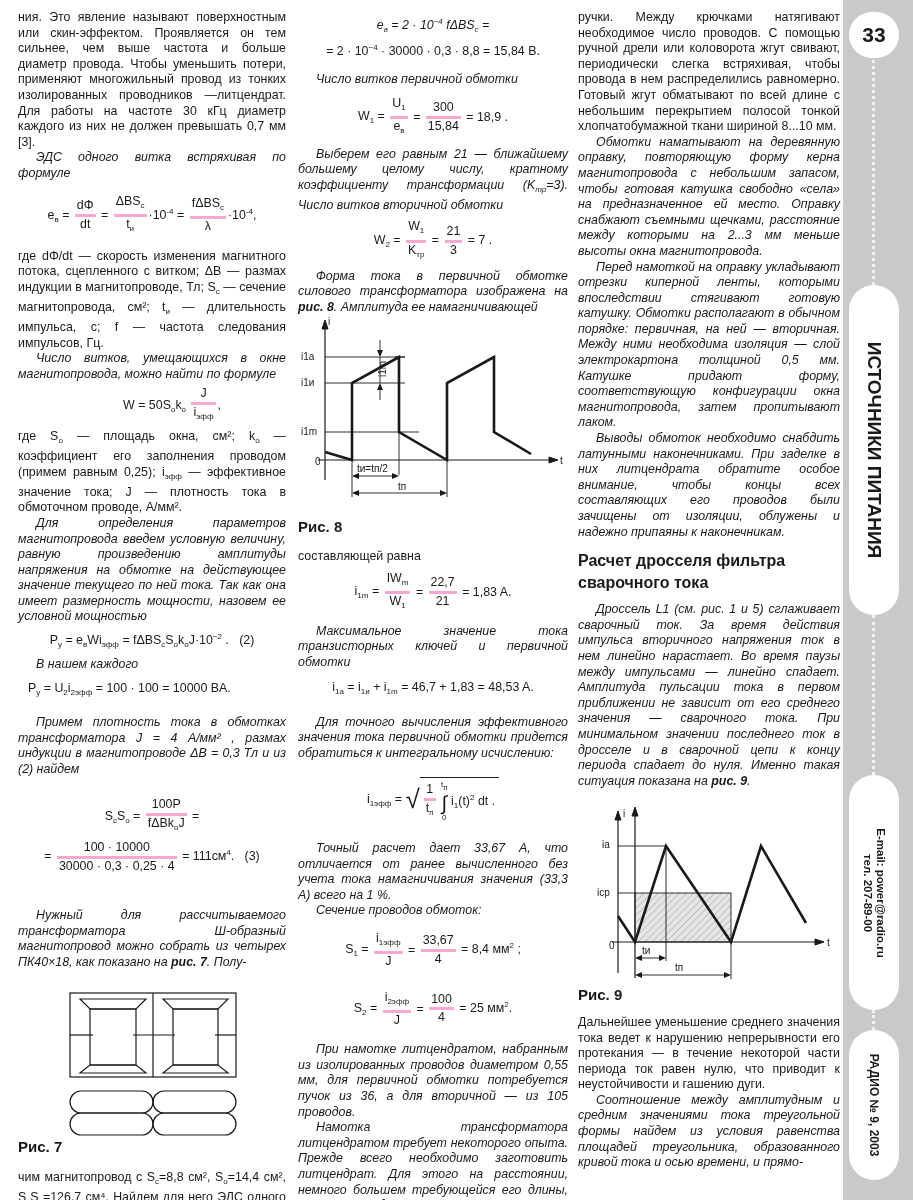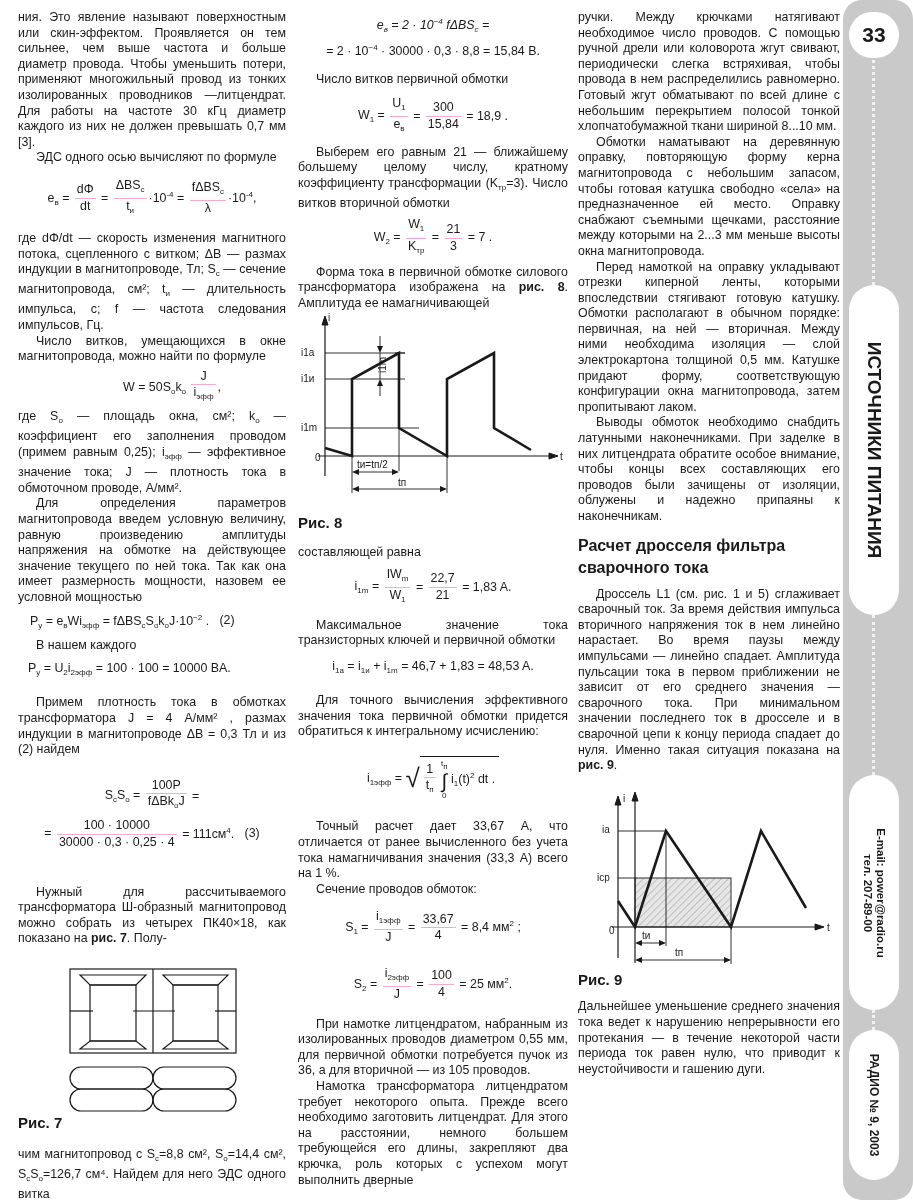--- a/index.html
+++ b/index.html
@@ -3,61 +3,61 @@
 <meta charset="utf-8">
 <style>
   * { box-sizing: border-box; margin: 0; padding: 0; }
   html, body { width: 913px; height: 1200px; background: #ffffff; overflow: hidden; }
   body { position: relative; font-family: "Liberation Sans", sans-serif; color: #1a1a1a; }
   .col { position: absolute; top: 10px; font-size: 12.4px; line-height: 15.6px; }
   .col1 { left: 18px; width: 268px; }
   .col2 { left: 298px; width: 270px; }
   .col3 { left: 578px; width: 262px; }
   p { text-align: justify; }
-  p.ind { text-indent: 18px; }
+  p.ind { text-indent: 18px; font-style: italic; }
   .formula { font-family: "Liberation Sans", sans-serif; text-align: center; margin: 6px 0; white-space: nowrap; font-size: 12.4px; }
   .frac { display: inline-block; vertical-align: middle; text-align: center; margin: 0 2px; }
-  .frac .num { display: block; border-bottom: 1px solid #f9a8d4; padding: 0 2px; }
+  .frac .num { display: block; border-bottom: 3px solid #f9a8d4; padding: 0 2px; }
   .frac .den { display: block; padding: 0 2px; }
   sub, sup { font-size: 8px; }
   .figcap { font-weight: bold; font-size: 15px; margin: 4px 0 8px 0; }
   h2.section { font-size: 16px; font-weight: bold; line-height: 22px; margin: 10px 0 8px 0; }
-  .sidebar { position: absolute; right: 0; top: 0; width: 70px; height: 1200px; background: #c9c9c9; border-radius: 19px; }
+  .sidebar { position: absolute; right: 0; top: 0; width: 70px; height: 1200px; background: #c9c9c9; }
   .page-num { position: absolute; left: 6px; top: 12px; width: 50px; height: 46px; background: #fff; border-radius: 23px; font-weight: bold; font-size: 21px; text-align: center; line-height: 46px; }
   .dots { position: absolute; left: 29px; width: 4px; border-left: 3px dotted #f2f2f2; }
   .pill { position: absolute; left: 6px; width: 50px; background: #fff; border-radius: 25px; }
   .vtext { position: absolute; left: 50%; top: 50%; transform: translate(-50%, -50%) rotate(90deg); white-space: nowrap; font-weight: bold; text-align: center; }
   svg text { font-family: "Liberation Sans", sans-serif; }
 </style>
 </head>
 <body>
 
 <div class="col col1">
   <p>ния. Это явление называют поверхностным или скин-эффектом. Проявляется он тем сильнее, чем выше частота и больше диаметр провода. Чтобы уменьшить потери, применяют многожильный провод из тонких изолированных проводников —литцендрат. Для работы на частоте 30 кГц диаметр каждого из них не должен превышать 0,7 мм [3].</p>
-  <p class="ind">ЭДС одного осью вычисляют по формуле</p>
+  <p class="ind">ЭДС одного витка встряхивая по формуле</p>
 
   <div class="formula" style="margin:12px 0 12px 0;">
     <span>e</span><sub>в</sub> =
     <span class="frac"><span class="num">dΦ</span><span class="den">dt</span></span> =
     <span class="frac"><span class="num"><span>ΔBS</span><sub>c</sub></span><span class="den"><span>t</span><sub>и</sub></span></span><span>·10</span><sup>-4</sup> =
     <span class="frac"><span class="num"><span>fΔBS</span><sub>c</sub></span><span class="den">λ</span></span><span>·10</span><sup>-4</sup>,
   </div>
 
   <p>где dΦ/dt — скорость изменения магнитного потока, сцепленного с витком; ΔB — размах индукции в магнитопроводе, Тл; S<sub>c</sub> — сечение магнитопровода, см²; t<sub>и</sub> — длительность импульса, с; f — частота следования импульсов, Гц.</p>
   <p class="ind">Число витков, умещающихся в окне магнитопровода, можно найти по формуле</p>
 
   <div class="formula" style="margin:4px 0 4px 40px;">
     <span>W = 50S</span><sub>o</sub><span>k</span><sub>o</sub>
     <span class="frac"><span class="num">J</span><span class="den"><span>i</span><sub>эфф</sub></span></span>,
   </div>
 
   <p>где S<sub>o</sub> — площадь окна, см²; k<sub>o</sub> — коэффициент его заполнения проводом (примем равным 0,25); i<sub>эфф</sub> — эффективное значение тока; J — плотность тока в обмоточном проводе, А/мм².</p>
   <p class="ind">Для определения параметров магнитопровода введем условную величину, равную произведению амплитуды напряжения на обмотке на действующее значение текущего по ней тока. Так как она имеет размерность мощности, назовем ее условной мощностью</p>
 
-  <div class="formula" style="text-align:left; margin:4px 12px;">
+  <div class="formula" style="text-align:center; margin:4px 12px;">
     <span>P<sub>y</sub> = e<sub>в</sub>Wi<sub>эфф</sub> = fΔBS<sub>c</sub>S<sub>o</sub>k<sub>o</sub>J·10<sup>−2</sup> .</span>&nbsp;&nbsp;&nbsp;<span>(2)</span>
   </div>
   <p class="ind">В нашем каждого</p>
   <div class="formula" style="text-align:left; margin:8px 0 14px 10px;">
     <span>P<sub>y</sub> = U<sub>2</sub>i<sub>2эфф</sub> = 100 · 100 = 10000 BA.</span>
   </div>
   <p class="ind">Примем плотность тока в обмотках трансформатора J = 4 А/мм² , размах индукции в магнитопроводе ΔB = 0,3 Тл и из (2) найдем</p>
 
   <div class="formula" style="margin:20px 0 4px 0;">
     <span>S<sub>c</sub>S<sub>o</sub> =</span>
@@ -230,20 +230,21 @@
       <text x="249" y="143">t</text>
       <text x="31" y="146">0</text>
       <text x="24" y="45">iа</text>
       <text x="19" y="93">iср</text>
       <text x="64" y="151">tи</text>
       <text x="97" y="168">tп</text>
     </g>
   </svg>
   <div class="figcap">Рис. 9</div>
   <p style="margin-top:12px;">Дальнейшее уменьшение среднего значения тока ведет к нарушению непрерывности его протекания — в течение некоторой части периода ток равен нулю, что приводит к неустойчивости и гашению дуги.</p>
+  <p class="ind">Соотношение между амплитудным и средним значениями тока треугольной формы найдем из условия равенства площадей треугольника, образованного кривой тока и осью времени, и прямо-</p>
 </div>
 
 <div class="sidebar">
   <div class="page-num">33</div>
   <div class="dots" style="top:60px; height:225px;"></div>
   <div class="pill" style="top:285px; height:330px;">
     <div class="vtext" style="font-size:19px;">ИСТОЧНИКИ ПИТАНИЯ</div>
   </div>
   <div class="dots" style="top:615px; height:160px;"></div>
 

